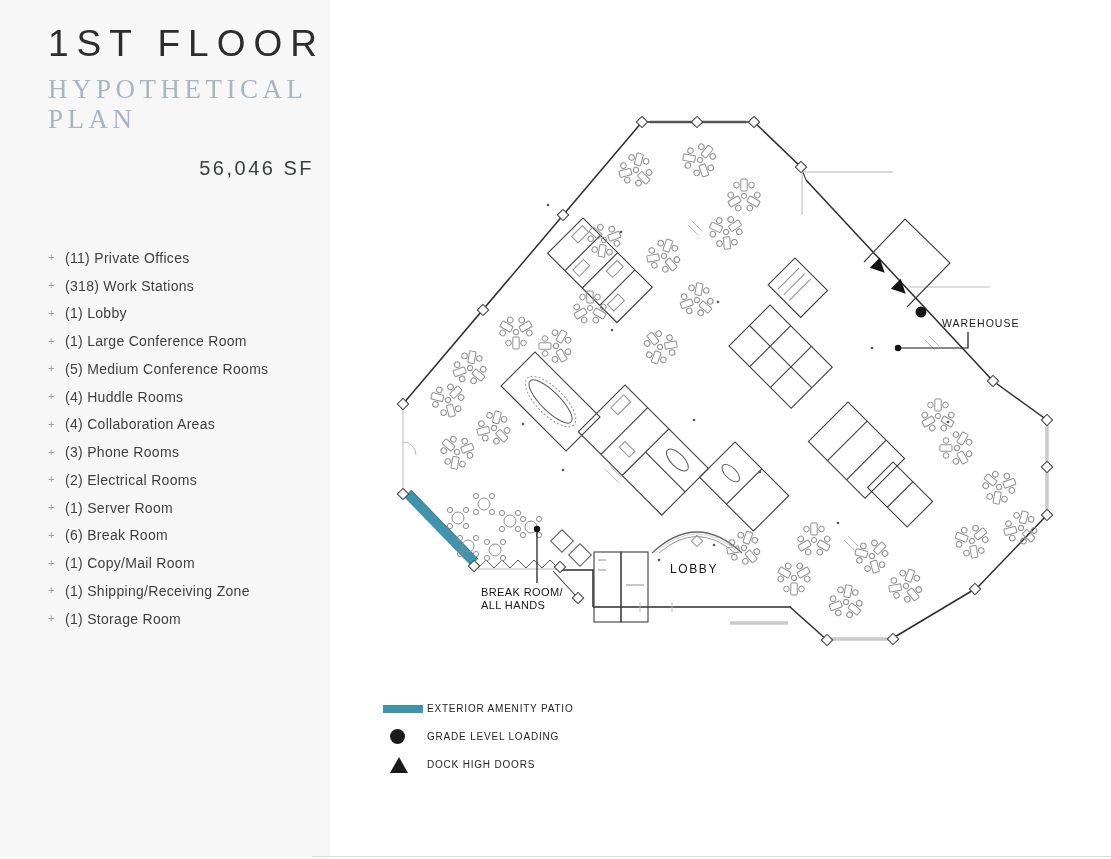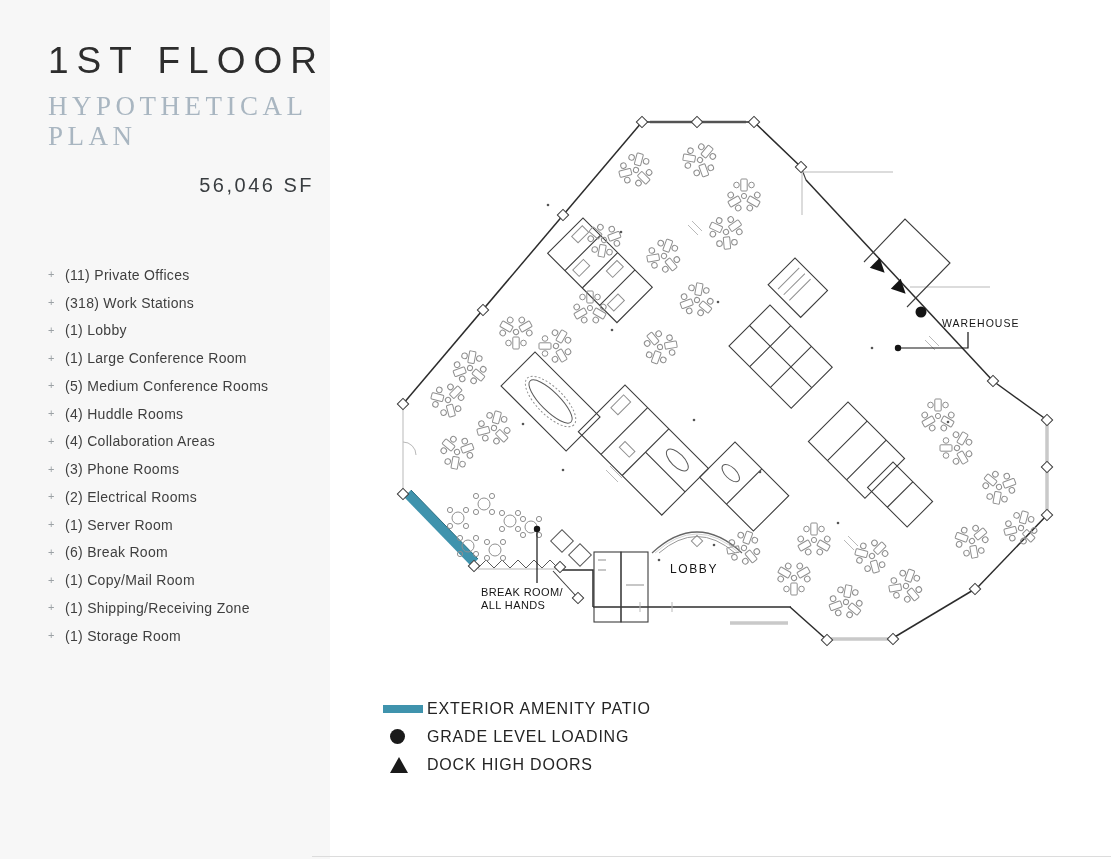--- a/index.html
+++ b/index.html
@@ -1,33 +1,33 @@
 <!DOCTYPE html>
 <html><head>
 <meta charset="utf-8">
 <style>
   html,body{margin:0;padding:0;background:#fff;font-family:"Liberation Sans",sans-serif;}
   .page{position:relative;width:1111px;height:859px;background:#ffffff;overflow:hidden;}
   .sidebar-bg{position:absolute;left:0;top:0;width:330px;height:859px;background:#f7f7f7;}
-  .sidebar{position:absolute;left:48px;top:40px;width:266px;}
+  .sidebar{position:absolute;left:48px;top:23px;width:266px;}
   .title{margin:0;font-size:37px;font-weight:300;letter-spacing:8px;color:#2d2d2d;line-height:42px;white-space:nowrap;}
   .subtitle{margin:9px 0 0 0;font-size:27px;font-weight:300;letter-spacing:4.5px;color:#a9b6c1;line-height:30px;font-family:Liberation Serif, serif;}
   .area{margin-top:23px;font-size:20px;font-weight:400;letter-spacing:2.5px;color:#393d40;text-align:right;}
   ul.program{list-style:none;margin:64px 0 0 0;padding:0;}
   ul.program li{height:27.75px;display:flex;align-items:center;}
   .bullet{width:17px;flex:none;color:#9ba1a5;font-size:11px;line-height:1;}
   .ptext{font-size:14px;color:#3f3f3f;letter-spacing:0.3px;white-space:nowrap;}
   .plan-svg{position:absolute;left:330px;top:60px;}
   .legend{position:absolute;left:383px;top:699px;display:flex;flex-direction:column;gap:9px;}
   .lrow{display:flex;align-items:center;height:19px;}
   .symbox{width:44px;flex:none;display:flex;align-items:center;}
   .sym.bar{width:40px;height:8px;}
   .sym.circle{width:15px;height:15px;border-radius:50%;margin-left:7px;}
   .sym.triangle{width:0;height:0;border-left:9px solid transparent;border-right:9px solid transparent;border-bottom:16px solid #1a1a1a;margin-left:7px;}
-  .llabel{font-size:16px;letter-spacing:0.8px;color:#242424;white-space:nowrap;}
+  .llabel{font-size:10px;letter-spacing:0.8px;color:#242424;white-space:nowrap;}
   .bottom-line{position:absolute;left:312px;right:0;bottom:2px;height:1px;background:#dcdcdc;}
   
   .w-dark{stroke:#2c2c2c;stroke-width:1.5;fill:none;}
   .w-med{stroke:#3d3d3d;stroke-width:1.1;fill:none;}
   .w-band{stroke:#c9c9c9;stroke-width:3.5;fill:none;}
   .thin-light{stroke:#b9b9b9;stroke-width:1;fill:none;}
   .furn{stroke:#8f8f8f;stroke-width:1;fill:none;}
   .furn-d{stroke:#5a5a5a;stroke-width:1;fill:none;}
   .lead{stroke:#141414;stroke-width:1.2;fill:none;}
   .mark{fill:#141414;}

